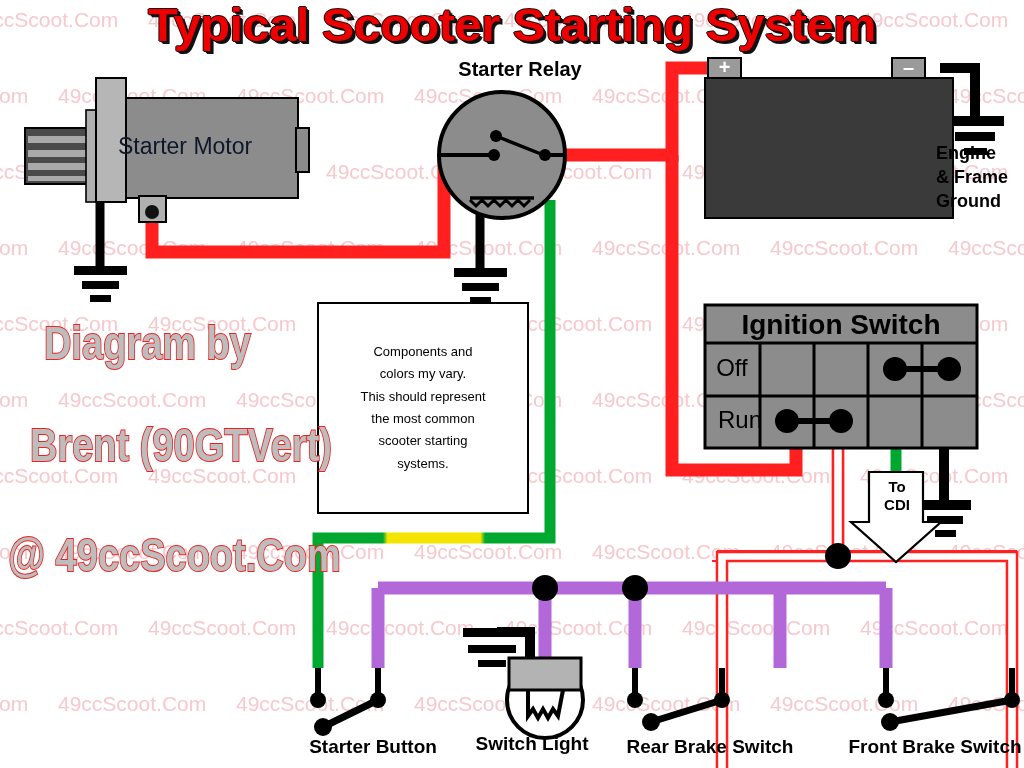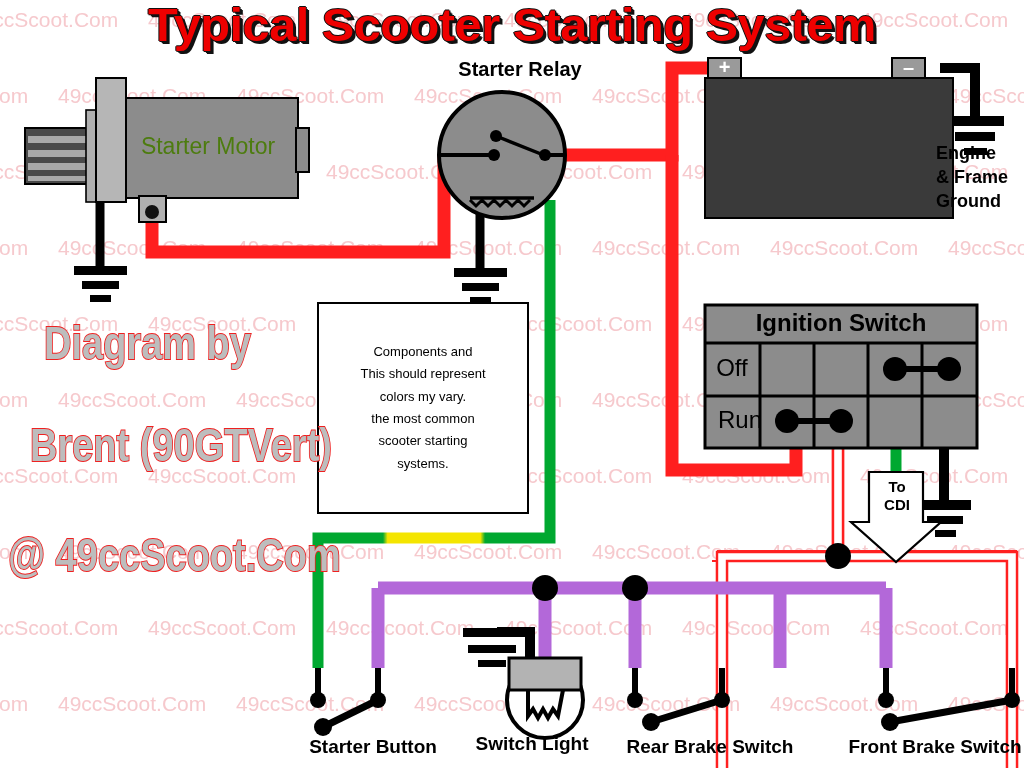--- a/index.html
+++ b/index.html
@@ -81,37 +81,37 @@
 
   
   #battery-label {
     position:absolute; left:705px; top:112px; width:250px; z-index:5;
     color:#ffffff; font-size:47px; font-weight:bold; text-align:center;
     font-family:"Liberation Sans", sans-serif;
   }
   
   #motor-label {
     position:absolute; left:118px; top:133px; width:180px; z-index:5;
-    color:#4d7c0f; font-size:23px; text-align:center;
+    color:#0f172a; font-size:23px; 
     font-family:"Liberation Sans", sans-serif;
   }
   
   #relay-label {
     position:absolute; left:420px; top:58px; width:200px; z-index:5;
     color:#000; font-size:20px; font-weight:bold; text-align:center;
   }
   
   #eg-label {
     position:absolute; left:936px; top:142px; width:96px; z-index:5;
     color:#000; font-size:18px; font-weight:bold; text-align:left; line-height:1.33;
   }
   
   #ign-title {
     position:absolute; left:705px; top:309px; width:272px; z-index:5;
-    color:#000; font-size:24px; font-weight:bold; text-align:center;
+    color:#000; font-size:28px; font-weight:bold; text-align:center;
   }
   #ign-off { position:absolute; left:708px; top:354px; width:48px; z-index:5; color:#000; font-size:24px; text-align:center; }
   #ign-run { position:absolute; left:707px; top:406px; width:66px; z-index:5; color:#000; font-size:24px; text-align:center; }
   
   #cdi-label {
     position:absolute; left:874px; top:478px; width:46px; z-index:6;
     color:#000; font-size:15px; font-weight:bold; text-align:center; line-height:1.22;
   }
   
   .bottom-lbl { position:absolute; z-index:5; color:#000; font-size:19px; font-weight:bold; text-align:center; }
@@ -446,22 +446,22 @@
   <div id="ign-off">Off</div>
   <div id="ign-run">Run</div>
 
   <div id="cdi-label">
     <span>To</span><br>
     <span>CDI</span>
   </div>
 
   <div id="note-box">
     <div>Components and</div>
+    <div>colors my vary.</div>
     <div>This should represent</div>
-    <div>colors my vary.</div>
     <div>the most common</div>
     <div>scooter starting</div>
     <div>systems.</div>
   </div>
 
   <div class="credit" id="credit1">Diagram by</div>
   <div class="credit" id="credit2">Brent (90GTVert)</div>
   <div class="credit" id="credit3">@ 49ccScoot.Com</div>
 
 

